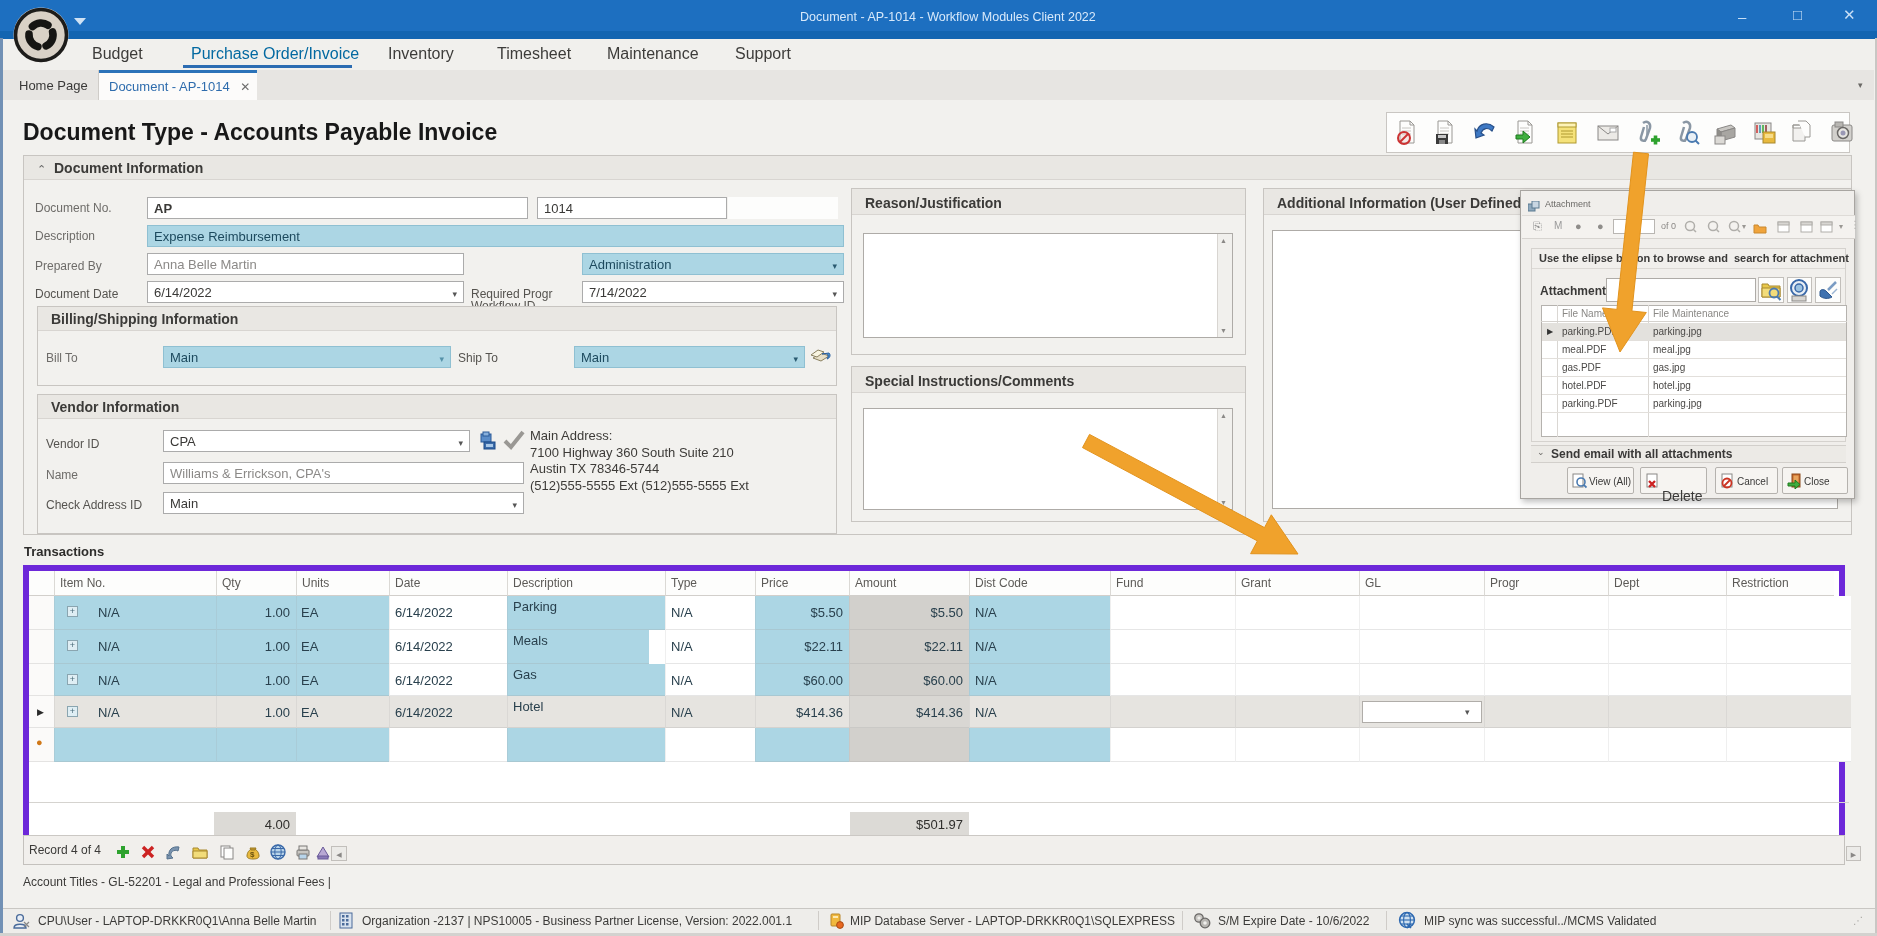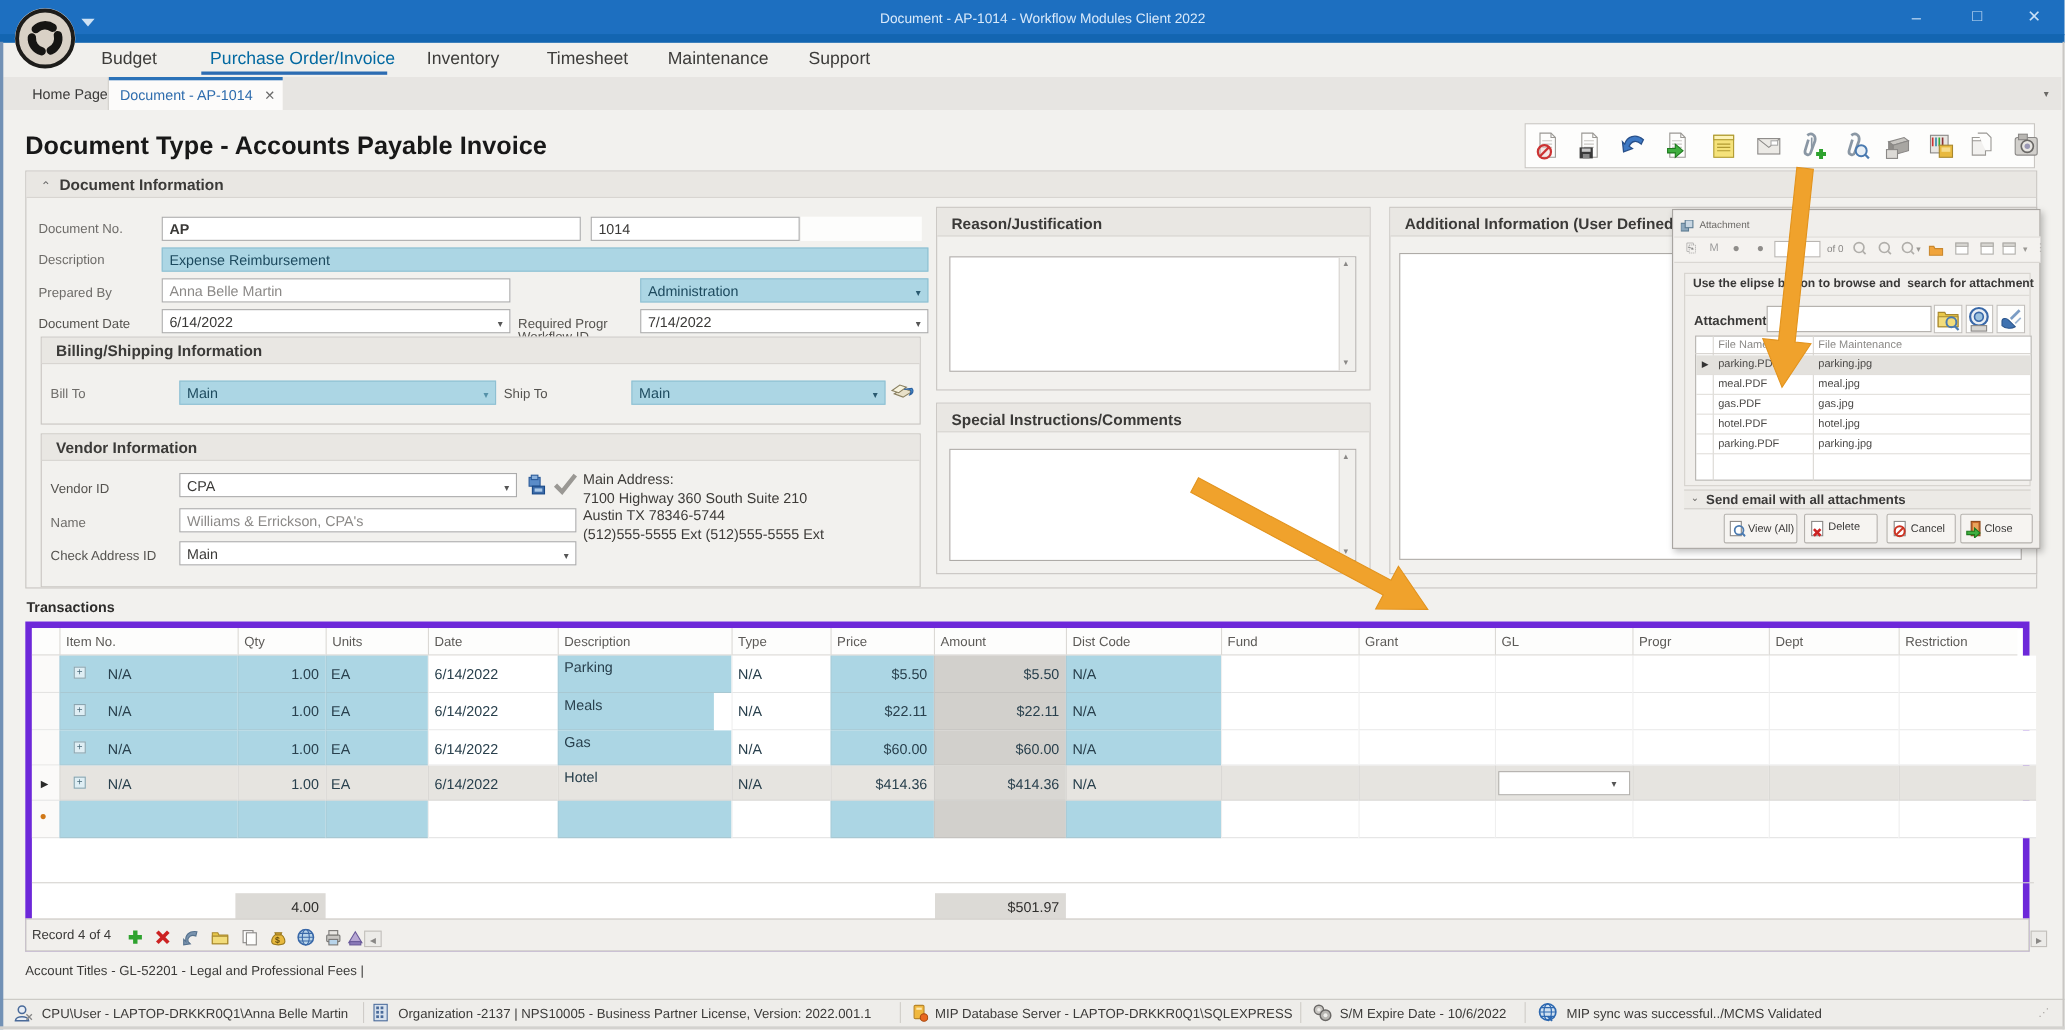--- a/index.html
+++ b/index.html
@@ -10,21 +10,21 @@
 #titlebar { position:absolute; left:0; top:0; width:1877px; height:32px; background:#1d6fc0; }
 #titleaccent { position:absolute; left:0; top:31px; width:1877px; height:8px; background:#1365b1; }
 #titletext { position:absolute; left:800px; top:10px; color:#d8e9fa; font-size:12.5px; }
 .winbtn { position:absolute; top:0; color:#c8dff6; font-size:15px; }
 
 #menubar { position:absolute; left:3px; top:39px; width:1871px; height:32px; background:#f1f0ed; }
 .menuitem { position:absolute; top:6px; font-size:16px; color:#3d3c3a; }
 #menuactive-underline { position:absolute; left:180px; top:26px; width:169px; height:3px; background:#2c6cb2; }
 
 #tabbar { position:absolute; left:3px; top:70px; width:1871px; height:30px; background:#e7e5e2; }
-#tab-home { position:absolute; left:0px; top:0px; width:96px; height:30px; border-right:1px solid #cfccc8; color:#3a3938; font-size:13px; padding-top:8px; padding-left:16px;text-align:right; }
+#tab-home { position:absolute; left:0px; top:0px; width:96px; height:30px; border-right:1px solid #cfccc8; color:#3a3938; font-size:13px; padding-top:8px; padding-left:16px; }
 #tab-doc { position:absolute; left:96px; top:0px; width:158px; height:30px; background:#fcfbfa; border-top:3px solid #2b72b8; color:#2e6cad; font-size:13px; padding-top:6px; padding-left:10px; }
 #tab-doc .x { color:#6b6b6b; margin-left:7px; font-size:12px; }
 
 #heading { position:absolute; left:23px; top:119px; font-size:23px; font-weight:bold; color:#181818; letter-spacing:0px; }
 
 .panel { position:absolute; border:1px solid #c8c5c1; background:#f2f1ee; }
 .pheader { position:absolute; left:0; top:0; right:0; height:24px; background:#e9e7e3; border-bottom:1px solid #d8d5d1; font-weight:bold; font-size:14px; color:#3b3a38; padding-left:13px; padding-top:4px; }
 .whitebox { position:absolute; background:#fff; border:1px solid #aeaba7; }
 .label { position:absolute; font-size:12px; color:#6e6c69; }
 .dlabel { position:absolute; font-size:12px; color:#55534f; }
@@ -467,21 +467,21 @@
           <circle cx="9" cy="9" r="4" fill="none" stroke="#4a7ab0" stroke-width="1.6"></circle>
           <line x1="11.8" y1="11.8" x2="14.5" y2="14.5" stroke="#4a7ab0" stroke-width="1.8"></line>
         </svg></div>
       <div style="position:absolute; left:21px; top:8px; font-size:10px; color:#3a3938; white-space:nowrap;">View (All)</div>
     </div>
 <div style="position:absolute; left:119px; top:276px; width:67px; height:27px; background:#f6f4f1; border:1px solid #b5b2ae; border-radius:2px;">
       <div style="position:absolute; left:4px; top:5px;"><svg width="15" height="16">
           <rect x="2" y="1" width="10" height="13" fill="#fff" stroke="#8a8886"></rect>
           <path d="M4 8 L10 14 M10 8 L4 14" stroke="#cc2222" stroke-width="2.4"></path>
         </svg></div>
-      <div style="position:absolute; left:21px; top:6px; font-size:10px; color:#3a3938; white-space:nowrap;">Delete</div>
+      <div style="position:absolute; left:21px; top:20px; font-size:14px; color:#3a3938; white-space:nowrap;">Delete</div>
     </div>
 <div style="position:absolute; left:194px; top:276px; width:63px; height:27px; background:#f6f4f1; border:1px solid #b5b2ae; border-radius:2px;">
       <div style="position:absolute; left:4px; top:5px;"><svg width="15" height="16">
           <rect x="2" y="1" width="10" height="13" fill="#fff" stroke="#8a8886"></rect>
           <circle cx="7" cy="10" r="4.5" fill="none" stroke="#cc3322" stroke-width="1.8"></circle>
           <line x1="4" y1="13" x2="10" y2="7" stroke="#cc3322" stroke-width="1.8"></line>
         </svg></div>
       <div style="position:absolute; left:21px; top:8px; font-size:10px; color:#3a3938; white-space:nowrap;">Cancel</div>
     </div>
 <div style="position:absolute; left:261px; top:276px; width:66px; height:27px; background:#f6f4f1; border:1px solid #b5b2ae; border-radius:2px;">

